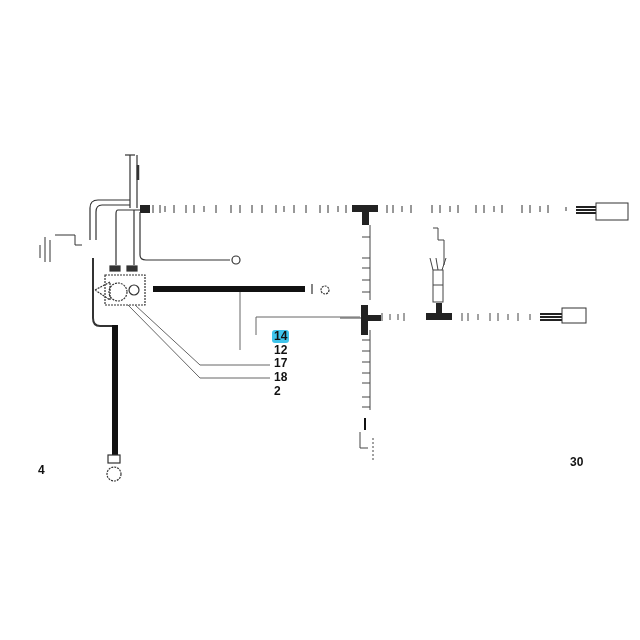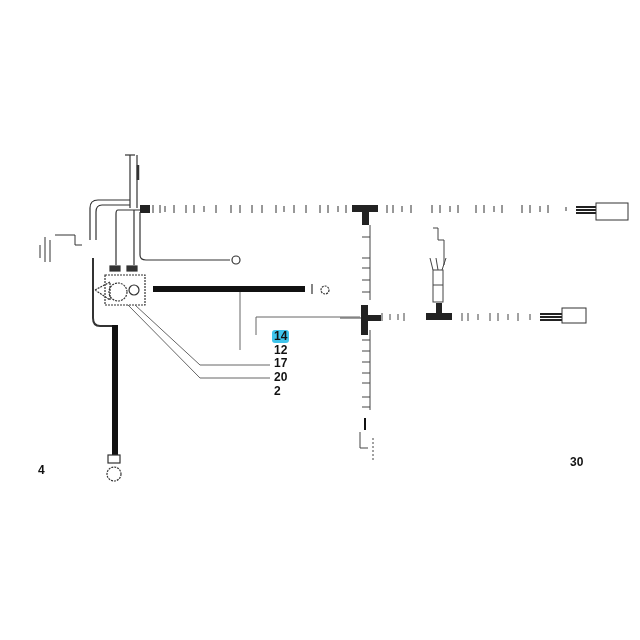--- a/index.html
+++ b/index.html
@@ -144,17 +144,17 @@
     <line x1="240" y1="292" x2="240" y2="350"></line>
     <path d="M256 335 L256 317 L360 317"></path>
     <path d="M135 305 L200 365 L270 365"></path>
     <path d="M128 305 L200 378 L270 378"></path>
   </g>
 </svg>
 
 <div class="label hl" style="left:274px; top:330px;">14</div>
 <div class="label" style="left:274px; top:344px;">12</div>
 <div class="label" style="left:274px; top:357px;">17</div>
-<div class="label" style="left:274px; top:371px;">20</div>
+<div class="label" style="left:274px; top:371px;">18</div>
 <div class="label" style="left:274px; top:385px;">2</div>
 
 <div class="label" style="left:38px; top:464px;">4</div>
 <div class="label" style="left:570px; top:456px;">30</div>
 
 </body></html>

